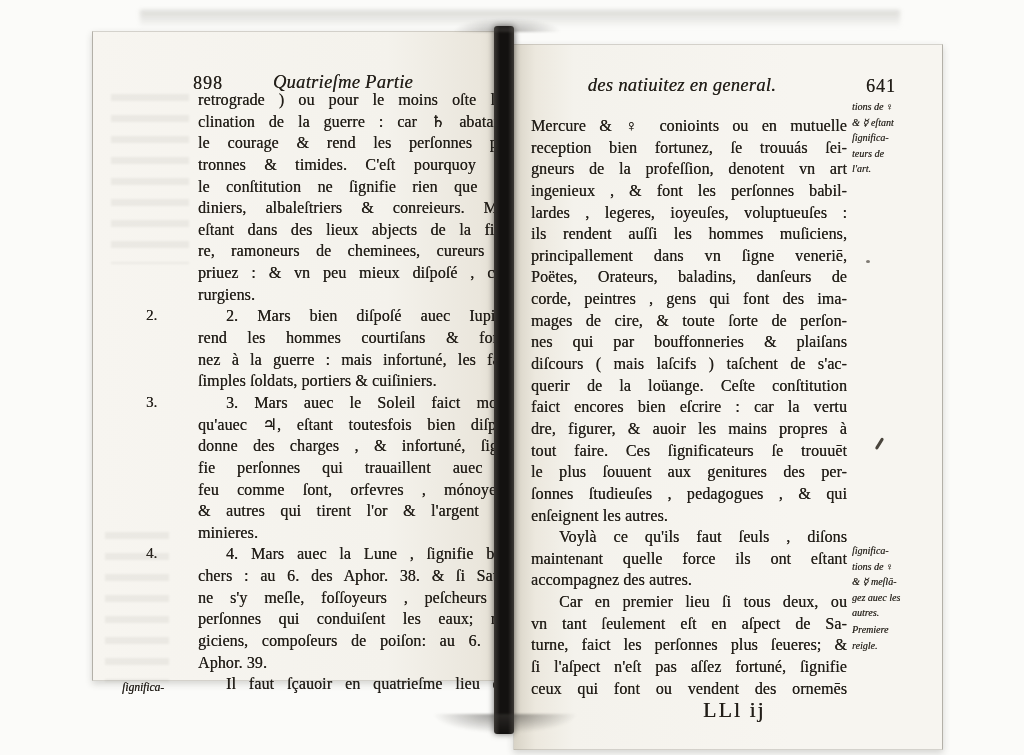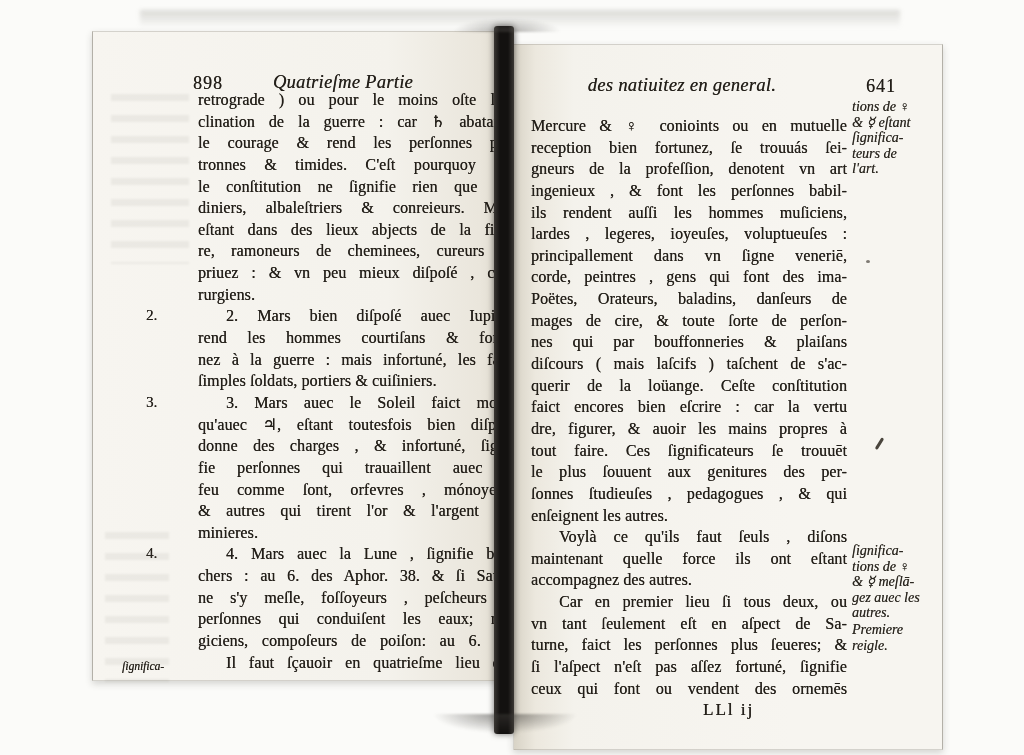--- a/index.html
+++ b/index.html
@@ -93,26 +93,26 @@
   .tline.ind{padding-left:28px;}
   .mnum{
     position:absolute;left:-52px;top:0;width:46px;
     font-size:15px;text-align:left;text-align-last:left;letter-spacing:0;
   }
   .mnum.mi{
     font-style:italic;font-size:11.5px;left:-76px;width:70px;top:4px;
   }
   .sigline{
     text-align:left;text-align-last:left;padding-left:172px;
-    font-size:17px;letter-spacing:2px;height:22px;
+    font-size:22px;letter-spacing:2px;height:22px;
     text-shadow:0.25px 0 0 rgba(30,26,20,0.85);
   }
   .margin-note{
     position:absolute;left:338px;width:90px;
-    font-style:italic;font-size:14px;line-height:15.5px;color:#2a261f;
+    font-style:italic;font-size:10px;line-height:15.5px;color:#2a261f;
     text-shadow:0.2px 0 0 rgba(40,36,30,0.7);
   }
   #rp-note-1{top:54px;}
   #rp-note-2{top:498px;}
   #rp-note-3{top:577px;}
   .note-line{white-space:nowrap;}
 </style>
 </head>
 <body>
 
@@ -143,41 +143,42 @@
       <div class="tline">donne des charges , &amp; infortuné, ſigni-</div>
       <div class="tline">fie perſonnes qui trauaillent auec le</div>
       <div class="tline">feu comme ſont, orfevres , mónoyeurs</div>
       <div class="tline">&amp; autres qui tirent l'or &amp; l'argent des</div>
       <div class="tline end">minieres.</div>
       <div class="tline ind"><span class="mnum">4.</span>4.   Mars auec la Lune , ſignifie bou-</div>
       <div class="tline">chers : au 6. des Aphor. 38. &amp; ſi Satur-</div>
       <div class="tline">ne s'y meſle, foſſoyeurs , peſcheurs &amp;</div>
       <div class="tline">perſonnes qui conduiſent les eaux; ma-</div>
       <div class="tline">giciens, compoſeurs de poiſon: au 6. des</div>
+      <div class="tline end">Aphor. 39.</div>
       <div class="tline ind"><span class="mnum mi">ſignifica-</span>Il faut ſçauoir en quatrieſme lieu que</div>
     </div>
   <div class="ghost" id="ghost-1"></div>
   <div class="ghost" id="ghost-2"></div>
 </div>
 
 <div class="page" id="right-page">
   <div class="page-header" id="rp-header">
     <span class="running-title">des natiuitez en general.</span>
     <span class="pagenum">641</span>
   </div>
   <div class="text-col" id="rp-lines">
       <div class="tline">Mercure &amp; ♀ conioints ou en mutuelle</div>
       <div class="tline">reception bien fortunez, ſe trouuás ſei-</div>
       <div class="tline">gneurs de la profeſſion, denotent vn art</div>
       <div class="tline">ingenieux , &amp; font les perſonnes babil-</div>
+      <div class="tline">lardes , legeres, ioyeuſes, voluptueuſes :</div>
       <div class="tline">ils rendent auſſi les hommes muſiciens,</div>
-      <div class="tline">lardes , legeres, ioyeuſes, voluptueuſes :</div>
       <div class="tline">principallement dans vn ſigne veneriē,</div>
+      <div class="tline">Poëtes, Orateurs, baladins, danſeurs de</div>
       <div class="tline">corde, peintres , gens qui font des ima-</div>
-      <div class="tline">Poëtes, Orateurs, baladins, danſeurs de</div>
       <div class="tline">mages de cire, &amp; toute ſorte de perſon-</div>
       <div class="tline">nes qui par bouffonneries &amp; plaiſans</div>
       <div class="tline">diſcours ( mais laſcifs ) taſchent de s'ac-</div>
       <div class="tline">querir de la loüange. Ceſte conſtitution</div>
       <div class="tline">faict encores bien eſcrire : car la vertu</div>
       <div class="tline">dre, figurer, &amp; auoir les mains propres à</div>
       <div class="tline">tout faire.  Ces ſignificateurs ſe trouuēt</div>
       <div class="tline">le plus ſouuent aux genitures des per-</div>
       <div class="tline">ſonnes ſtudieuſes ,  pedagogues , &amp; qui</div>
       <div class="tline end">enſeignent les autres.</div>

